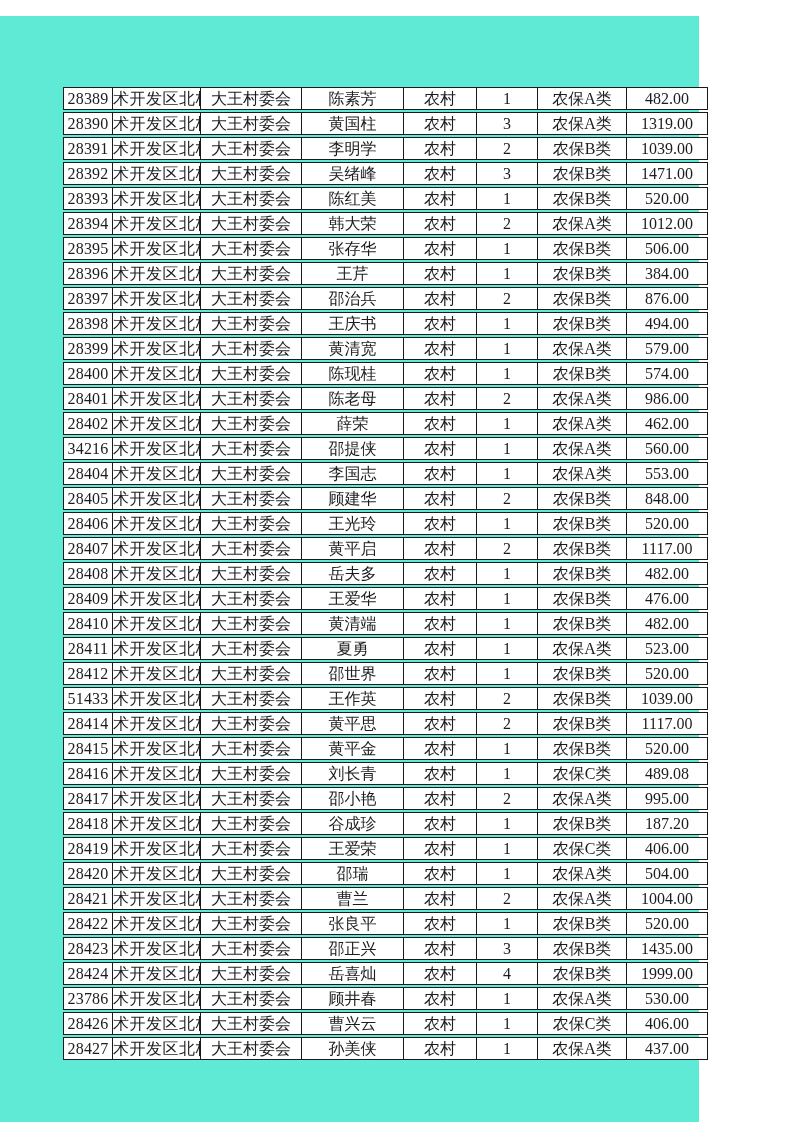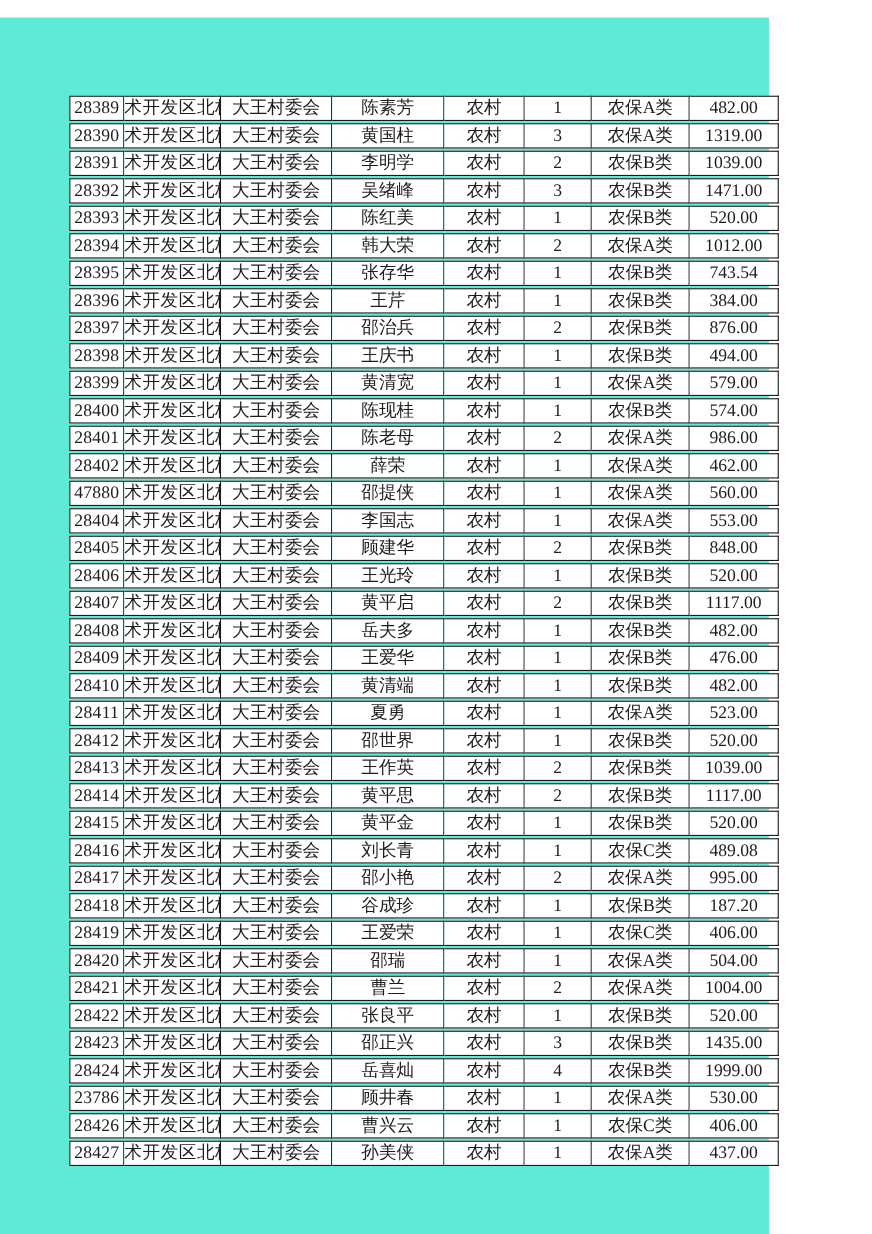--- a/index.html
+++ b/index.html
@@ -170,21 +170,21 @@
         <tr>
           <td class="cell-id">28395</td>
           <td class="cell-zone">
             <span class="clip">术开发区北杨寨</span>
           </td>
           <td class="cell-village">大王村委会</td>
           <td class="cell-name">张存华</td>
           <td class="cell-type">农村</td>
           <td class="cell-count">1</td>
           <td class="cell-category">农保B类</td>
-          <td class="cell-amount">743.54</td>
+          <td class="cell-amount">506.00</td>
         </tr>
         <tr>
           <td class="cell-id">28396</td>
           <td class="cell-zone">
             <span class="clip">术开发区北杨寨</span>
           </td>
           <td class="cell-village">大王村委会</td>
           <td class="cell-name">王芹</td>
           <td class="cell-type">农村</td>
           <td class="cell-count">1</td>
@@ -257,21 +257,21 @@
             <span class="clip">术开发区北杨寨</span>
           </td>
           <td class="cell-village">大王村委会</td>
           <td class="cell-name">薛荣</td>
           <td class="cell-type">农村</td>
           <td class="cell-count">1</td>
           <td class="cell-category">农保A类</td>
           <td class="cell-amount">462.00</td>
         </tr>
         <tr>
-          <td class="cell-id">47880</td>
+          <td class="cell-id">34216</td>
           <td class="cell-zone">
             <span class="clip">术开发区北杨寨</span>
           </td>
           <td class="cell-village">大王村委会</td>
           <td class="cell-name">邵提侠</td>
           <td class="cell-type">农村</td>
           <td class="cell-count">1</td>
           <td class="cell-category">农保A类</td>
           <td class="cell-amount">560.00</td>
         </tr>
@@ -377,21 +377,21 @@
             <span class="clip">术开发区北杨寨</span>
           </td>
           <td class="cell-village">大王村委会</td>
           <td class="cell-name">邵世界</td>
           <td class="cell-type">农村</td>
           <td class="cell-count">1</td>
           <td class="cell-category">农保B类</td>
           <td class="cell-amount">520.00</td>
         </tr>
         <tr>
-          <td class="cell-id">28413</td>
+          <td class="cell-id">51433</td>
           <td class="cell-zone">
             <span class="clip">术开发区北杨寨</span>
           </td>
           <td class="cell-village">大王村委会</td>
           <td class="cell-name">王作英</td>
           <td class="cell-type">农村</td>
           <td class="cell-count">2</td>
           <td class="cell-category">农保B类</td>
           <td class="cell-amount">1039.00</td>
         </tr>

